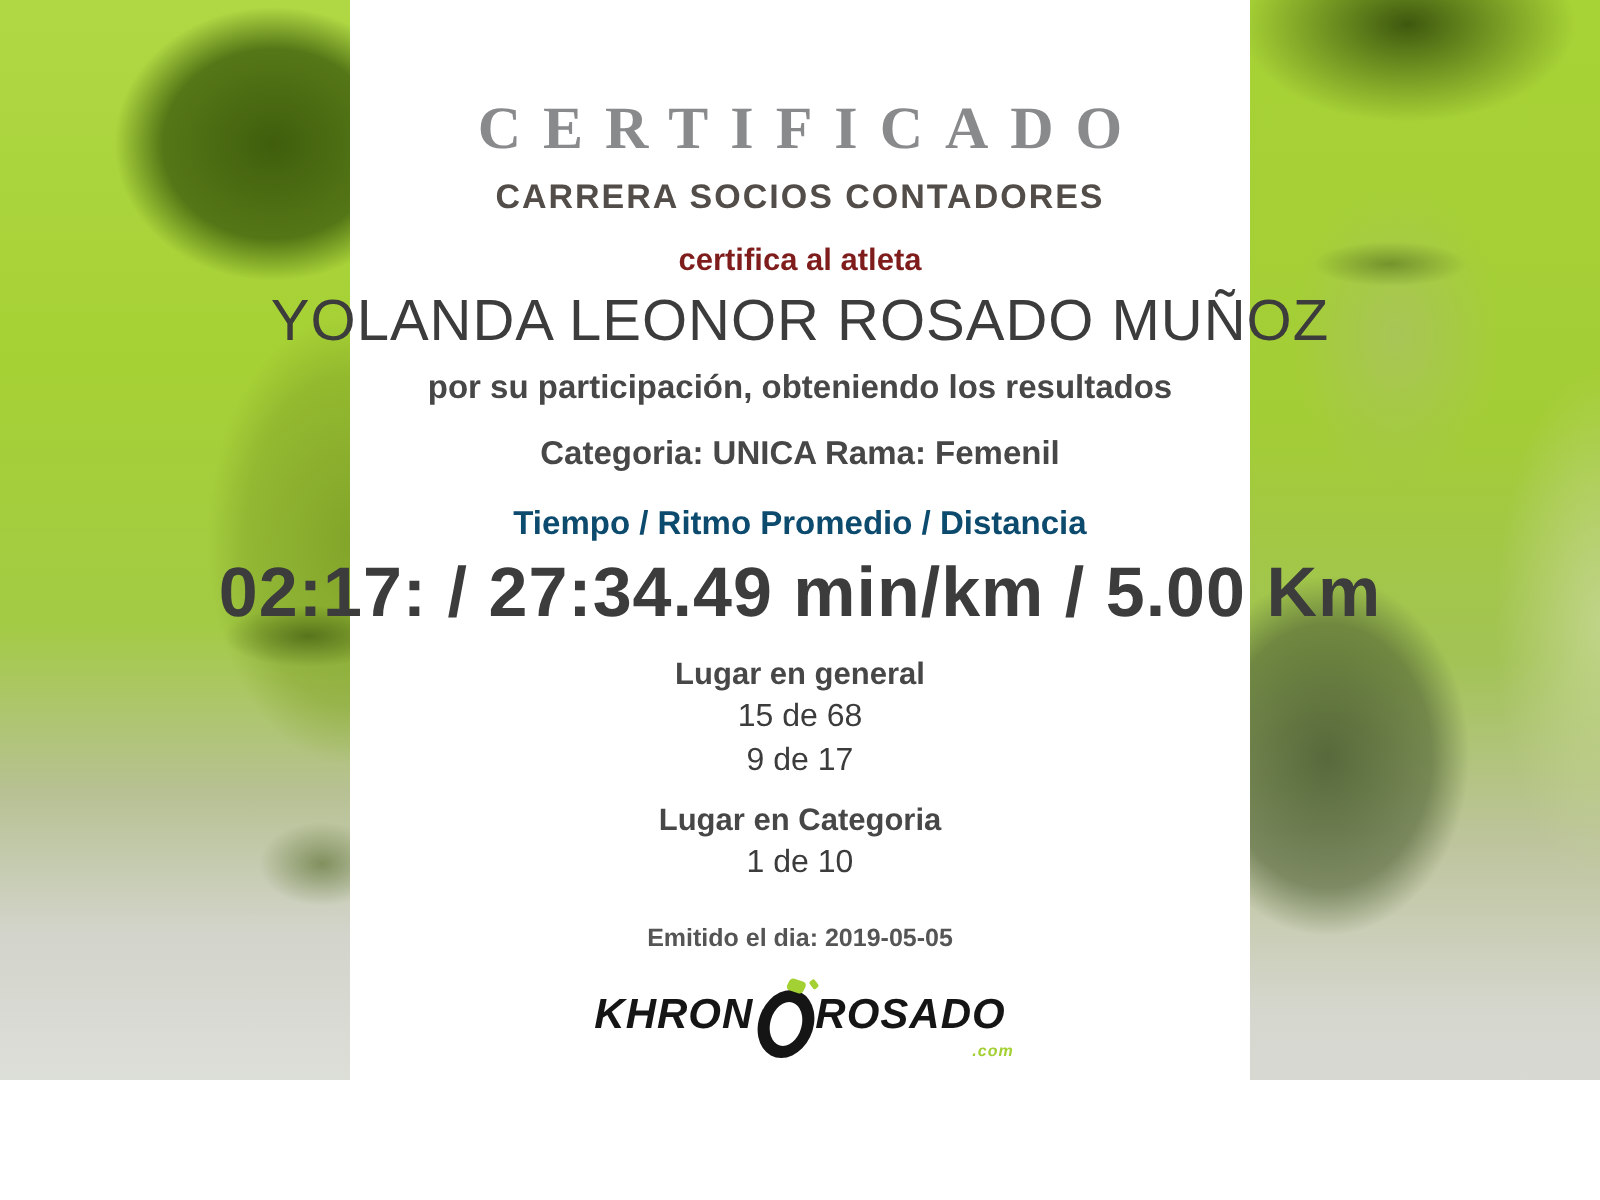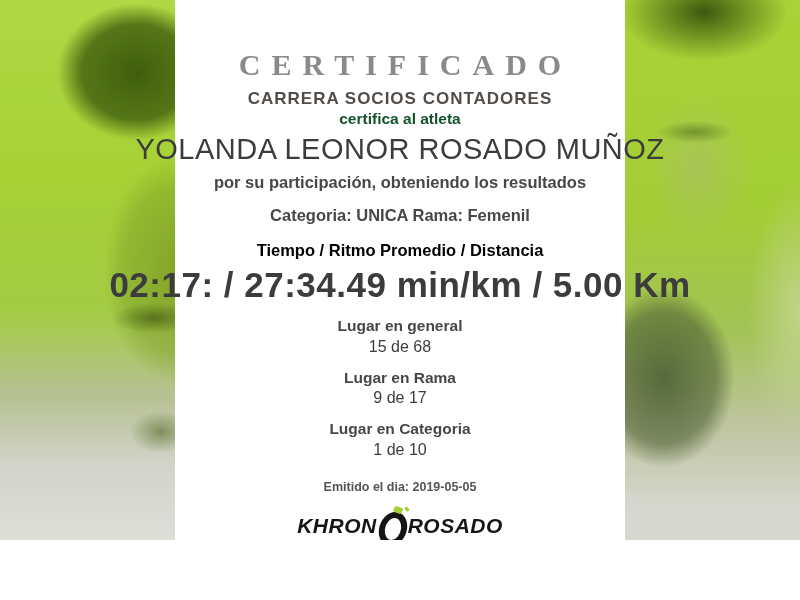--- a/index.html
+++ b/index.html
@@ -51,44 +51,44 @@
     letter-spacing: 11px; text-indent: 11px;
     color: #898a8c;
   }
   .event-name {
     margin-top: 6px;
     font-size: 17px; font-weight: bold;
     letter-spacing: 1px;
     color: #534d49;
   }
   .certifies {
-    margin-top: 2px;
+    margin-top: 14px;
     font-size: 15.5px; font-weight: bold;
-    color: #14532d;
+    color: #7f1d1d;
   }
   .athlete {
     margin-top: 5px;
     font-size: 29px; font-weight: normal;
     letter-spacing: 0.5px;
     color: #3c3c3c;
   }
   .participation {
     margin-top: 7px;
     font-size: 16.5px; font-weight: bold;
     color: #474747;
   }
   .category-line {
     margin-top: 14px;
     font-size: 16.5px; font-weight: bold;
     color: #474747;
   }
   .results-header {
     margin-top: 16px;
     font-size: 16.5px; font-weight: bold;
-    color: #000000;
+    color: #0c4a6e;
   }
   .results-value {
     margin-top: 5px;
     font-size: 35px; font-weight: bold;
     letter-spacing: 0.5px;
     color: #3c3c3c;
   }
   .place-label {
     margin-top: 12px;
     font-size: 15.5px; font-weight: bold;
@@ -163,21 +163,20 @@
     <div class="athlete">YOLANDA LEONOR ROSADO MUÑOZ</div>
     <div class="participation">por su participación, obteniendo los resultados</div>
     <div class="category-line">Categoria: UNICA Rama: Femenil</div>
 
     <div class="results-header">Tiempo / Ritmo Promedio / Distancia</div>
     <div class="results-value">02:17: / 27:34.49 min/km / 5.00 Km</div>
 
     <div class="place-label">Lugar en general</div>
     <div class="place-value">15 de 68</div>
 
-    <div class="place-label">Lugar en Rama</div>
     <div class="place-value">9 de 17</div>
 
     <div class="place-label">Lugar en Categoria</div>
     <div class="place-value">1 de 10</div>
 
     <div class="issued">Emitido el dia: 2019-05-05</div>
 
     <div class="logo">
       <span>KHRON</span>
       <span class="logo-o">

